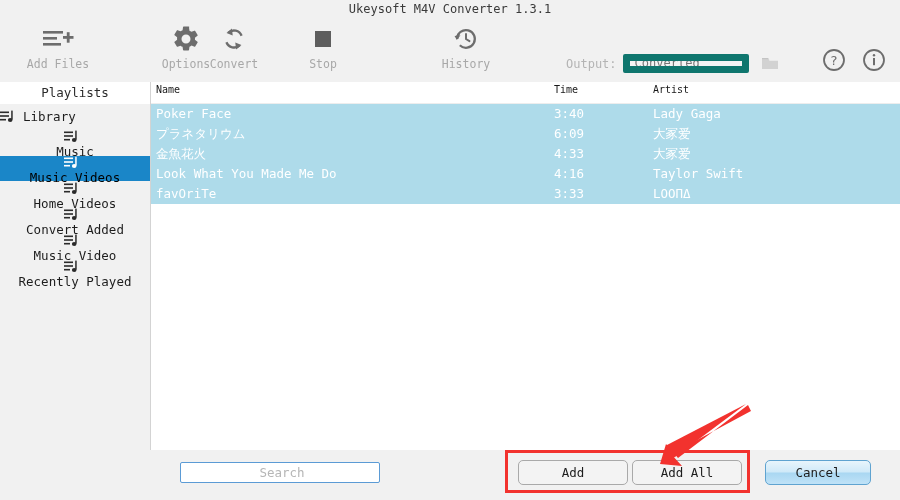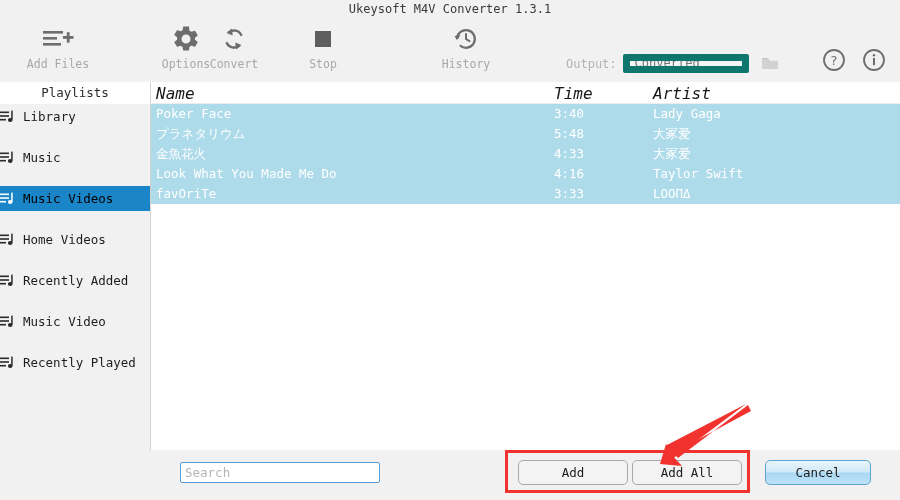--- a/index.html
+++ b/index.html
@@ -123,21 +123,21 @@
   }
   .pl-item {
     height: 25px;
     display: flex;
     align-items: center;
     padding-left: 0;
     font-size: 12.5px;
     color: #1d1d1d;
     margin-top: 0px;
   }
-  .pl-item.spaced { margin-top: 16px; }
+  .pl-item.spaced { margin-top: 1px; flex-direction: column; }
   .pl-item.selected {
     background: #1a86c8;
     color: #000000;
   }
   .pl-ico {
     width: 16px; height: 14px;
     margin-right: 7px;
     flex: 0 0 auto;
     display: flex;
     align-items: center;
@@ -157,23 +157,22 @@
   }
   .list-head {
     position: relative;
     height: 21px;
     background: #ffffff;
     border-bottom: 1px solid #ededed;
   }
   .lh {
     position: absolute;
     top: 2px;
-    font-size: 16px;
+    font-size: 10px;
     color: #181818;
-    font-style: italic;
   }
   .lh.c-name { left: 5px; }
   .lh.c-time { left: 403px; }
   .lh.c-artist { left: 502px; }
   .row {
     position: relative;
     height: 20px;
     background: #aedbea;
     text-align: right;
   }
@@ -202,20 +201,21 @@
     width: 200px; height: 21px;
     border: 1px solid #5b9bd5;
     border-radius: 2px;
     background: #ffffff;
     font-size: 12.5px;
     color: #333;
     padding: 0 0 0 4px;
     box-sizing: border-box;
     font-family: "DejaVu Sans Mono", "Liberation Mono", monospace;
     outline: none;
+    text-align: center;
   }
   .search-input::placeholder { color: #b6b6b6; }
 
   .btn {
     position: absolute;
     top: 10px;
     height: 25px;
     border: 1px solid #a9a9a9;
     border-radius: 5px;
     background: #f3f3f3;
@@ -392,21 +392,21 @@
         <div class="pl-item spaced">
           <span class="pl-ico">
             <svg width="16" height="14" viewBox="0 0 16 14">
               <rect x="0" y="1.5" width="9" height="1.6" fill="#2b2b2b"></rect>
               <rect x="0" y="5.2" width="9" height="1.6" fill="#2b2b2b"></rect>
               <rect x="0" y="8.9" width="6" height="1.6" fill="#2b2b2b"></rect>
               <rect x="11.2" y="0.6" width="1.5" height="9" fill="#2b2b2b"></rect>
               <ellipse cx="10.2" cy="10" rx="2.3" ry="1.9" fill="#2b2b2b"></ellipse>
             </svg>
           </span>
-          <span class="pl-lbl">Recently Added</span>
+          <span class="pl-lbl">Convert Added</span>
         </div>
         <div class="pl-item spaced">
           <span class="pl-ico">
             <svg width="16" height="14" viewBox="0 0 16 14">
               <rect x="0" y="1.5" width="9" height="1.6" fill="#2b2b2b"></rect>
               <rect x="0" y="5.2" width="9" height="1.6" fill="#2b2b2b"></rect>
               <rect x="0" y="8.9" width="6" height="1.6" fill="#2b2b2b"></rect>
               <rect x="11.2" y="0.6" width="1.5" height="9" fill="#2b2b2b"></rect>
               <ellipse cx="10.2" cy="10" rx="2.3" ry="1.9" fill="#2b2b2b"></ellipse>
             </svg>
@@ -435,21 +435,21 @@
       <span class="lh c-artist">Artist</span>
     </div>
     <div id="list-rows">
         <div class="row">
           <span class="cell c-name">Poker Face</span>
           <span class="cell c-time">3:40</span>
           <span class="cell c-artist">Lady Gaga</span>
         </div>
         <div class="row">
           <span class="cell c-name">プラネタリウム</span>
-          <span class="cell c-time">5:48</span>
+          <span class="cell c-time">6:09</span>
           <span class="cell c-artist">大冢爱</span>
         </div>
         <div class="row">
           <span class="cell c-name">金魚花火</span>
           <span class="cell c-time">4:33</span>
           <span class="cell c-artist">大冢爱</span>
         </div>
         <div class="row">
           <span class="cell c-name">Look What You Made Me Do</span>
           <span class="cell c-time">4:16</span>

